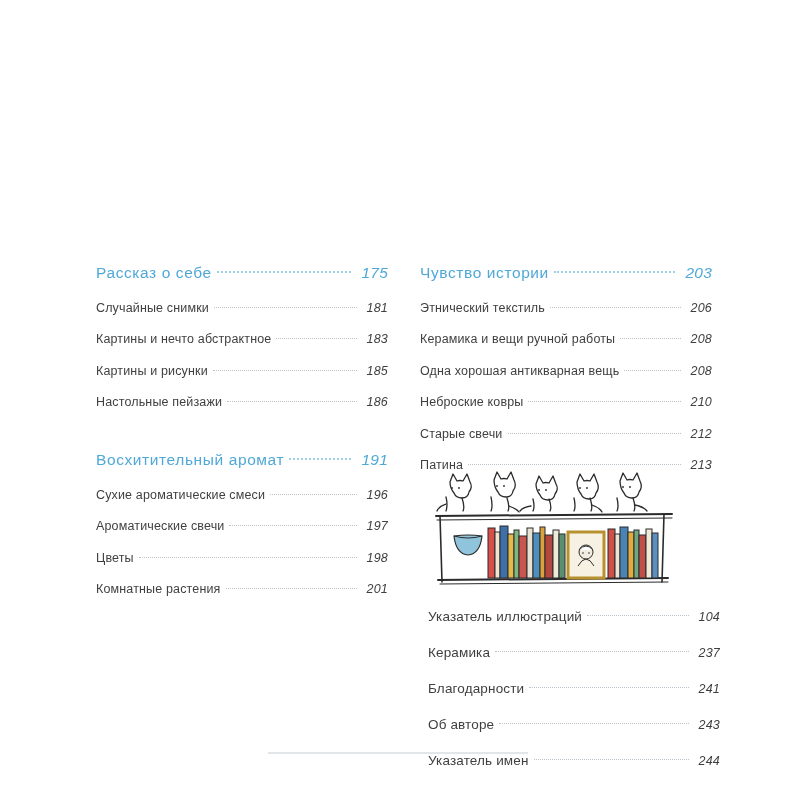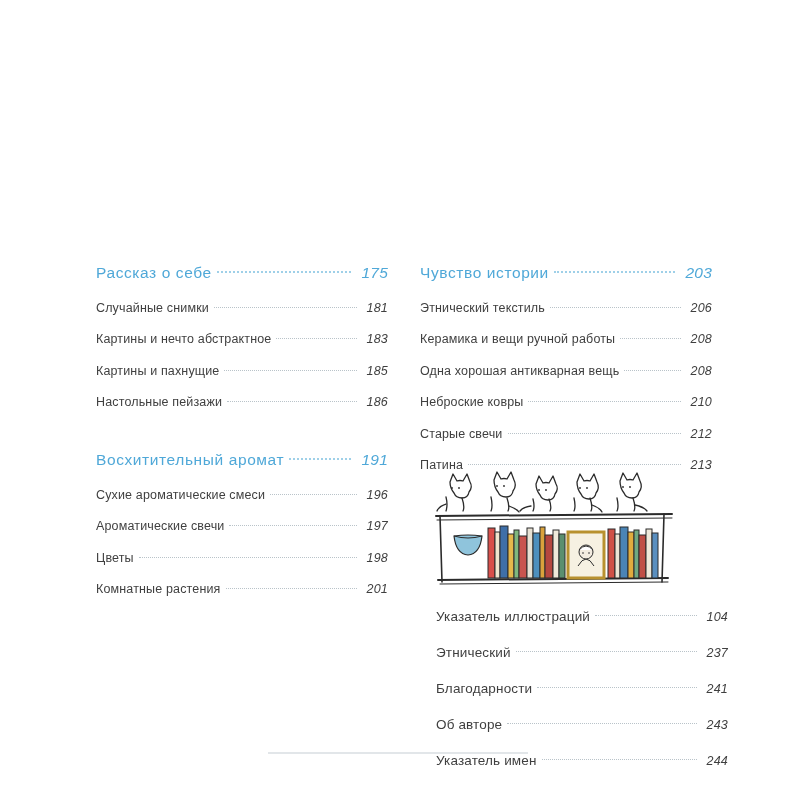--- a/index.html
+++ b/index.html
@@ -94,21 +94,21 @@
   .entry.chapter .dots::before {
     border-bottom: 2px dotted #9fd0e8;
     bottom: 0.32em;
   }
 
   .group-gap { height: 24px; }
 
   
   .backmatter {
     position: absolute;
-    left: 16px;
+    left: 8px;
     top: 345px;
     width: 292px;
   }
   .backmatter .entry {
     font-size: 13.5px;
     margin-bottom: 20px;
   }
 
   
   .illustration {
@@ -149,21 +149,21 @@
           <span class="label">Случайные снимки</span>
           <span class="dots"></span>
           <span class="page-no">181</span>
         </div>
         <div class="entry">
           <span class="label">Картины и нечто абстрактное</span>
           <span class="dots"></span>
           <span class="page-no">183</span>
         </div>
         <div class="entry">
-          <span class="label">Картины и пахнущие</span>
+          <span class="label">Картины и рисунки</span>
           <span class="dots"></span>
           <span class="page-no">185</span>
         </div>
         <div class="entry">
           <span class="label">Настольные пейзажи</span>
           <span class="dots"></span>
           <span class="page-no">186</span>
         </div>
       </div>
 
@@ -331,21 +331,21 @@
         </svg>
       </div>
 
       <div class="backmatter">
         <div class="entry">
           <span class="label">Указатель иллюстраций</span>
           <span class="dots"></span>
           <span class="page-no">104</span>
         </div>
         <div class="entry">
-          <span class="label">Этнический</span>
+          <span class="label">Керамика</span>
           <span class="dots"></span>
           <span class="page-no">237</span>
         </div>
         <div class="entry">
           <span class="label">Благодарности</span>
           <span class="dots"></span>
           <span class="page-no">241</span>
         </div>
         <div class="entry">
           <span class="label">Об авторе</span>

